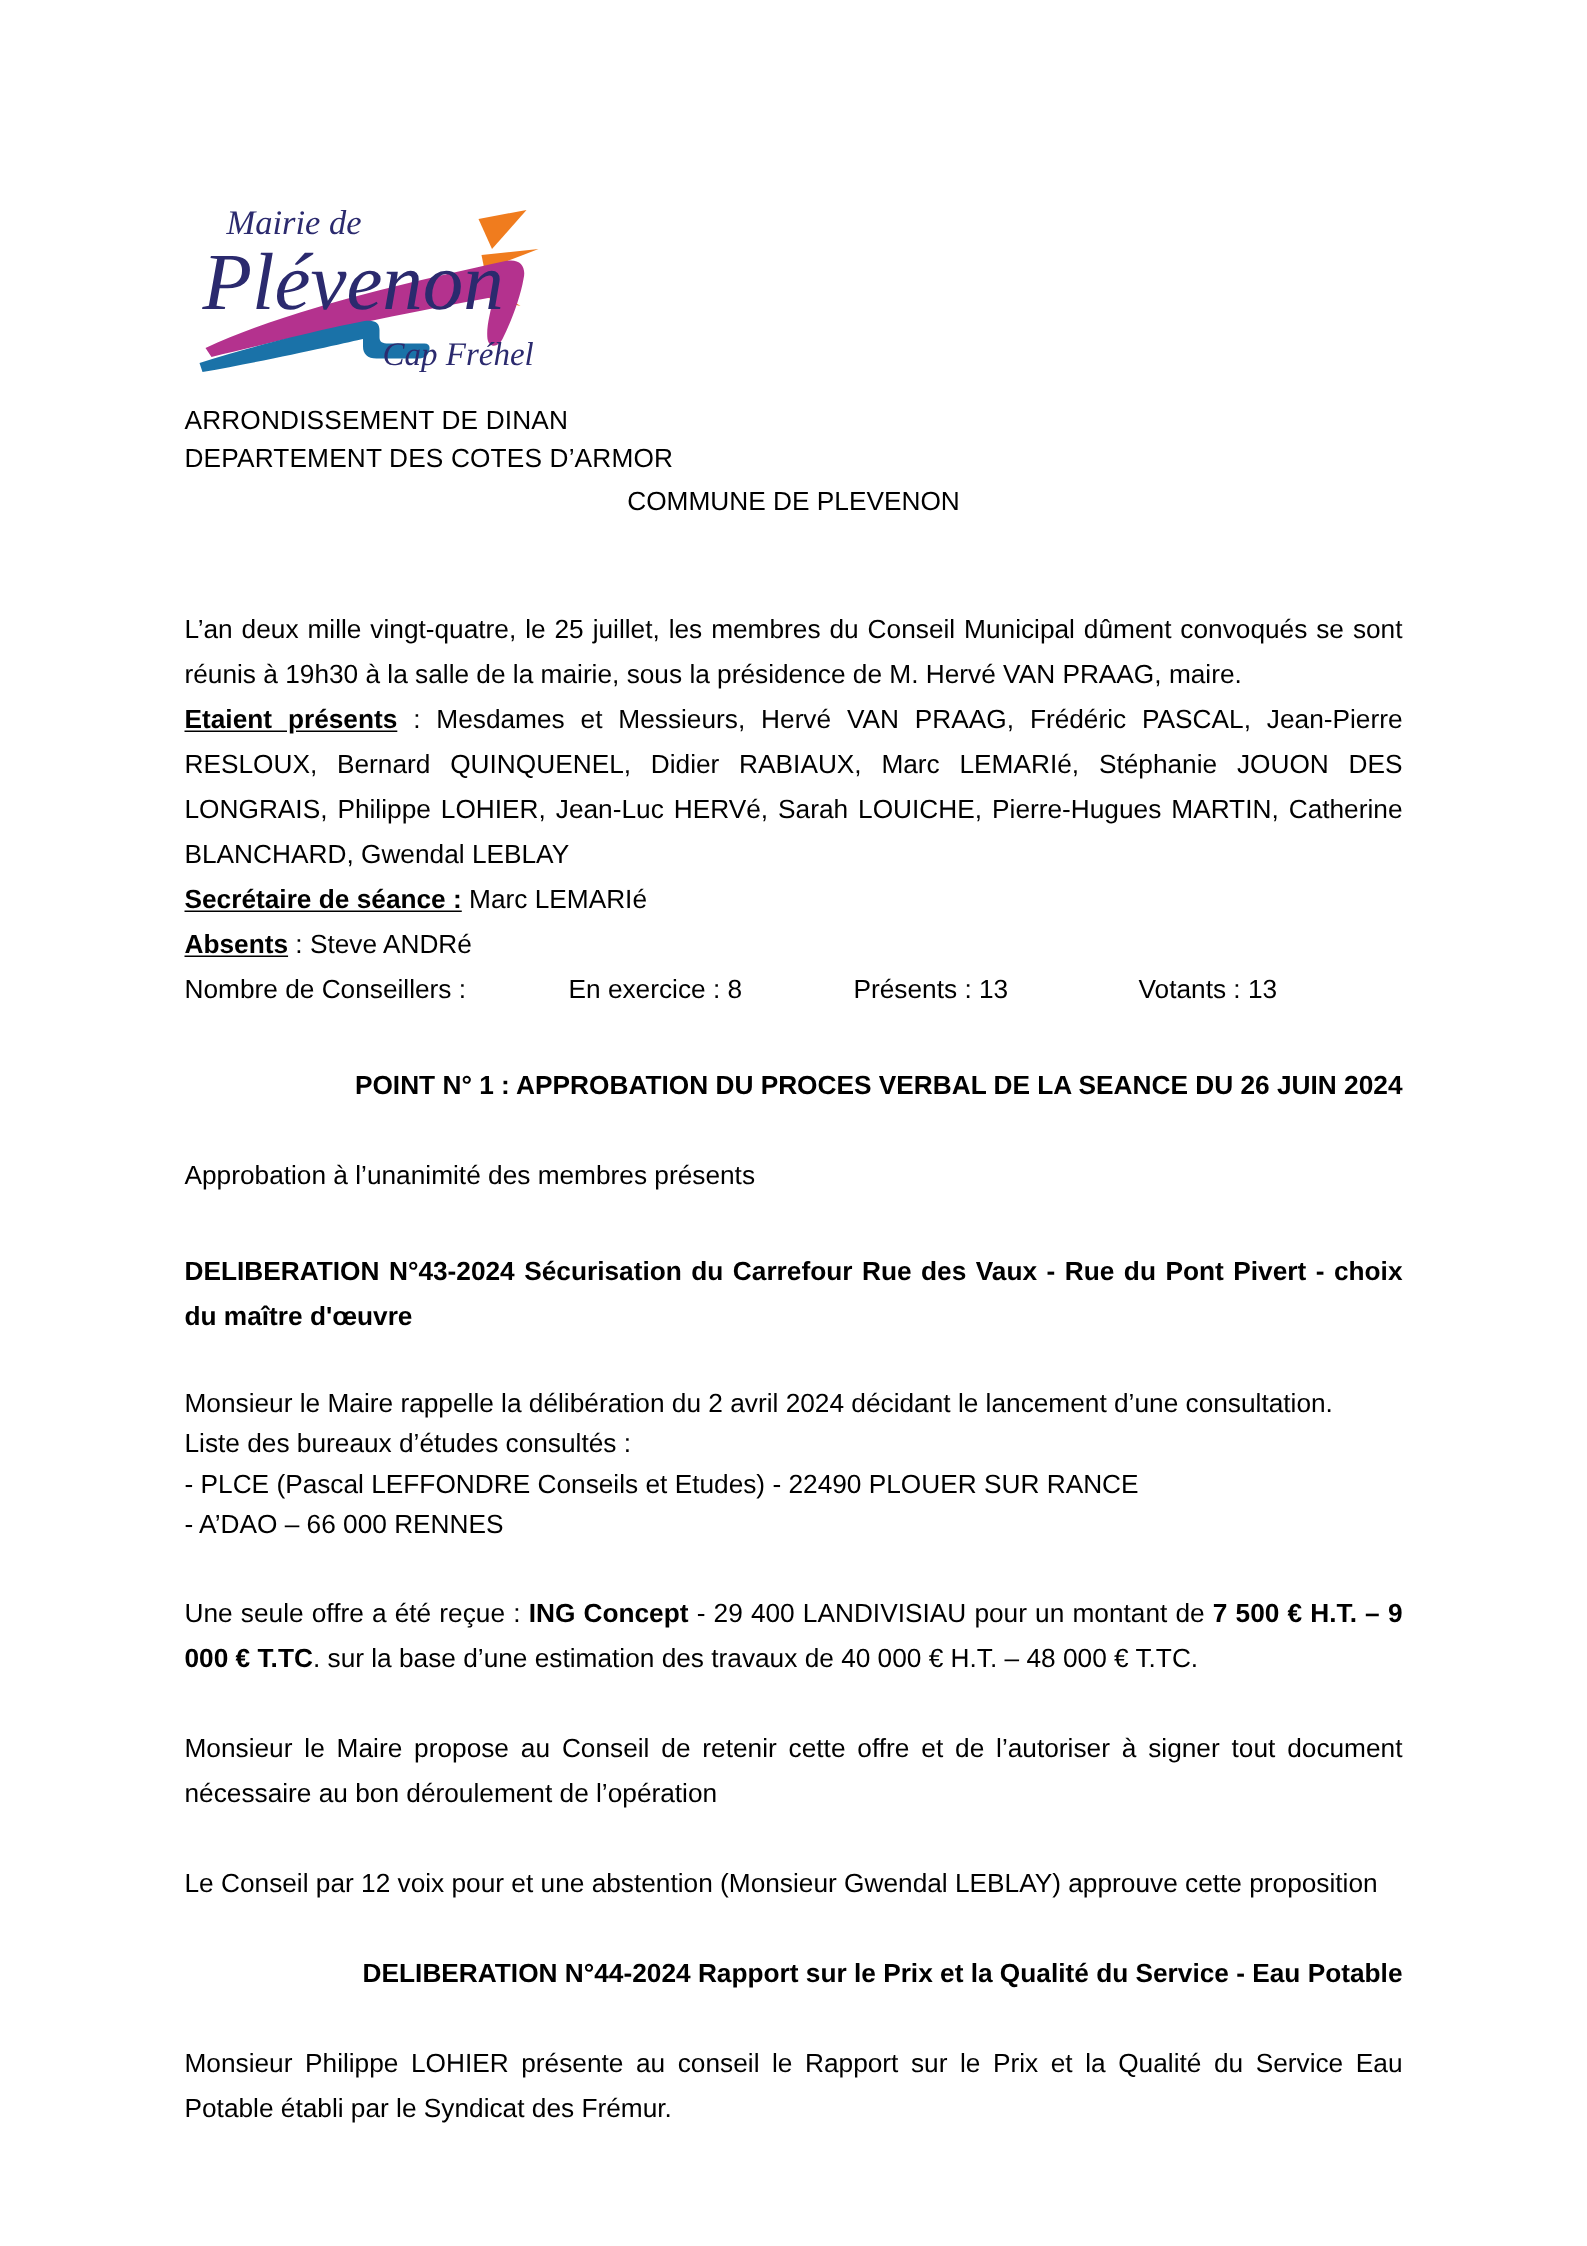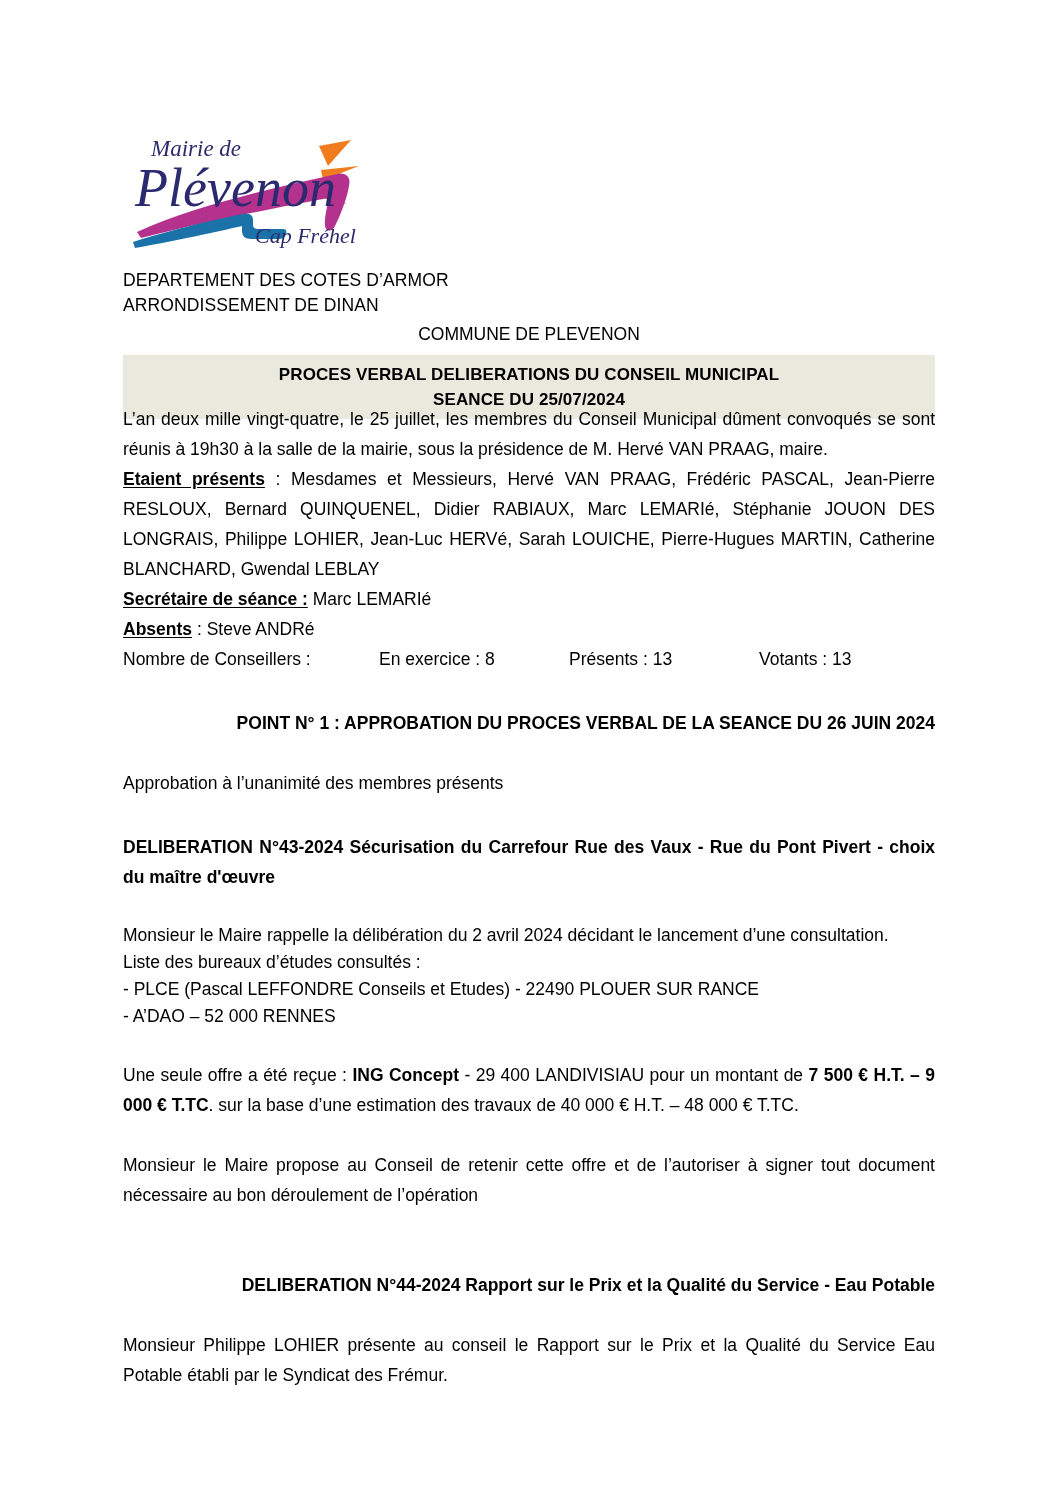--- a/index.html
+++ b/index.html
@@ -148,29 +148,25 @@
 
       <text x="28" y="28" font-family="'Liberation Serif', serif" font-style="italic" font-size="23" fill="#2b2a6e">Mairie de</text>
 
       <text x="12" y="78" font-family="'Liberation Serif', serif" font-style="italic" font-size="54" fill="#2b2a6e">Plévenon</text>
 
       <text x="132" y="115" font-family="'Liberation Serif', serif" font-style="italic" font-size="22" fill="#2b2a6e">Cap Fréhel</text>
     </svg>
   </div>
 
   <div class="header-area">
+    <div class="hdr-line">ARRONDISSEMENT DE DINAN</div>
     <div class="hdr-line">DEPARTEMENT DES COTES D’ARMOR</div>
-    <div class="hdr-line">ARRONDISSEMENT DE DINAN</div>
     <div class="commune-line">COMMUNE DE PLEVENON</div>
   </div>
 
-  <div class="title-banner">
-    <div class="t-line">PROCES VERBAL DELIBERATIONS DU CONSEIL MUNICIPAL</div>
-    <div class="t-line">SEANCE DU 25/07/2024</div>
-  </div>
 
   <div class="body-area">
 
     <p class="blk p-just">L’an deux mille vingt-quatre, le 25 juillet, les membres du Conseil Municipal dûment convoqués se sont réunis à 19h30 à la salle de la mairie, sous la présidence de M. Hervé VAN PRAAG, maire.</p>
 
 
     <div class="p-just"><span class="lbl-ul">Etaient présents</span><span> : Mesdames et Messieurs, Hervé VAN PRAAG, Frédéric PASCAL, Jean-Pierre RESLOUX, Bernard QUINQUENEL, Didier RABIAUX, Marc LEMARIé, Stéphanie JOUON DES LONGRAIS, Philippe LOHIER, Jean-Luc HERVé, Sarah LOUICHE, Pierre-Hugues MARTIN, Catherine BLANCHARD, Gwendal LEBLAY</span></div>
 
     <div class="p-left"><span class="lbl-ul">Secrétaire de séance :</span><span> Marc LEMARIé</span></div>
 
@@ -188,32 +184,33 @@
 
     <div class="gap-lg"></div>
 
     <div class="heading-just">DELIBERATION N°43-2024 Sécurisation du Carrefour Rue des Vaux - Rue du Pont Pivert - choix du maître d'œuvre</div>
 
     <div class="gap-md"></div>
 
     <div class="p-left list-line">Monsieur le Maire rappelle la délibération du 2 avril 2024 décidant le lancement d’une consultation.</div>
     <div class="p-left list-line">Liste des bureaux d’études consultés :</div>
     <div class="p-left list-line">- PLCE (Pascal LEFFONDRE Conseils et Etudes) - 22490 PLOUER SUR RANCE</div>
-    <div class="p-left list-line">- A’DAO – 52 000 RENNES</div>
+    <div class="p-left list-line">- A’DAO – 66 000 RENNES</div>
 
     <div class="gap-md"></div>
 
     <div class="p-just"><span>Une seule offre a été reçue : </span><b class="strong">ING Concept</b><span> - 29 400 LANDIVISIAU pour un montant de </span><b class="strong">7 500 € H.T. – 9 000 € T.TC</b><span>. sur la base d’une estimation des travaux de 40 000 € H.T. – 48 000 € T.TC.</span></div>
 
     <div class="gap-md"></div>
 
     <div class="p-just">Monsieur le Maire propose au Conseil de retenir cette offre et de l’autoriser à signer tout document nécessaire au bon déroulement de l’opération</div>
 
     <div class="gap-md"></div>
 
+    <div class="p-left">Le Conseil par 12 voix pour et une abstention (Monsieur Gwendal LEBLAY) approuve cette proposition</div>
 
     <div class="gap-md"></div>
 
     <div class="heading-bold">DELIBERATION N°44-2024 Rapport sur le Prix et la Qualité du Service - Eau Potable</div>
 
     <div class="gap-md"></div>
 
     <div class="p-just">Monsieur Philippe LOHIER présente au conseil le Rapport sur le Prix et la Qualité du Service Eau Potable établi par le Syndicat des Frémur.</div>
 
     <div class="gap-md"></div>

